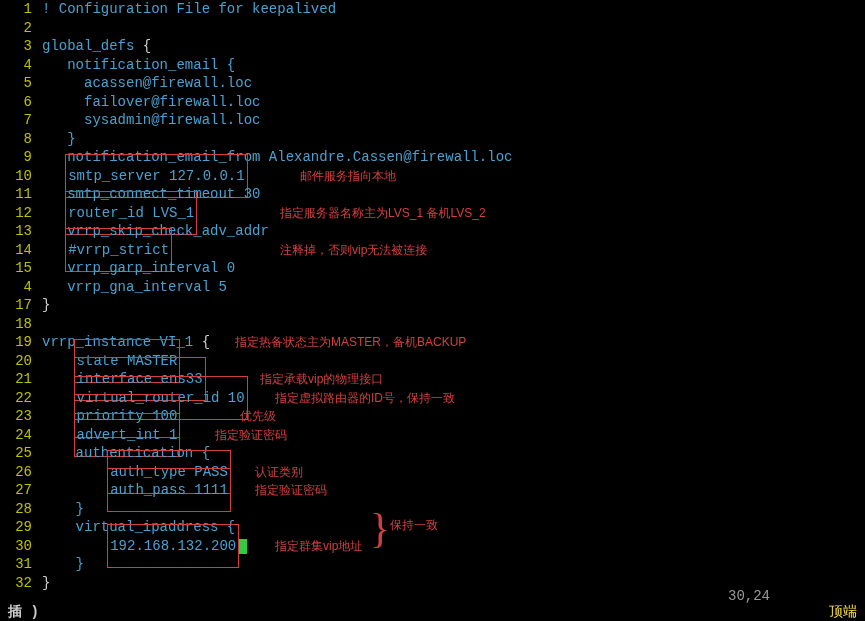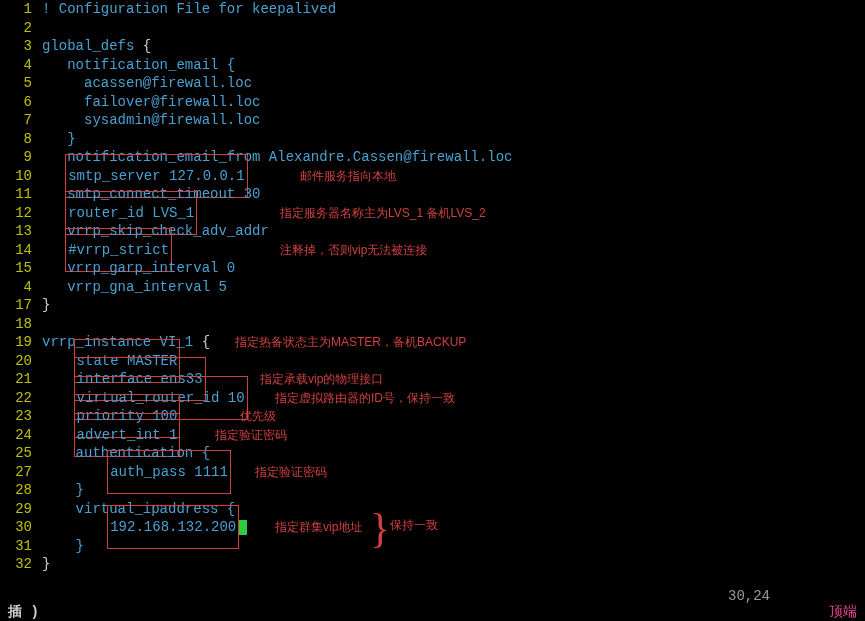--- a/index.html
+++ b/index.html
@@ -62,21 +62,21 @@
   .statusbar {
     position:absolute;
     left:0; right:0; bottom:0;
     height:18px;
     color:#ccc;
     background:#000;
     font-size:14px;
   }
   .status-left{position:absolute;left:8px;bottom:0;color:#ccc;font-weight:bold;}
   .status-mid{position:absolute;right:95px;bottom:16px;color:#999;}
-  .status-right{position:absolute;right:8px;bottom:0;color:#ec4899;}
+  .status-right{position:absolute;right:8px;bottom:0;color:#fde047;}
   .brace-big {
     position:absolute;
     left:370px;
     top:507px;
     color:#d04040;
     font-size:42px;
     font-family:serif;
     line-height:1;
   }
 </style>
@@ -133,20 +133,23 @@
   <div class="line"><span class="gutter">23</span><span class="code"><span class="comment">    </span><span class="redbox comment">priority 100</span></span>
     <span class="annot" style="left:240px">优先级</span>
   </div>
 
   <div class="line"><span class="gutter">24</span><span class="code"><span class="comment">    </span><span class="redbox comment">advert_int 1</span></span>
     <span class="annot" style="left:215px">指定验证密码</span>
   </div>
 
   <div class="line"><span class="gutter">25</span><span class="code comment">    authentication {</span></div>
 
+  <div class="line"><span class="gutter">26</span><span class="code"><span class="comment">        </span><span class="redbox comment">auth_type PASS</span></span>
+    <span class="annot" style="left:255px">认证类别</span>
+  </div>
 
   <div class="line"><span class="gutter">27</span><span class="code"><span class="comment">        </span><span class="redbox comment">auth_pass 1111</span></span>
     <span class="annot" style="left:255px">指定验证密码</span>
   </div>
 
   <div class="line"><span class="gutter">28</span><span class="code comment">    }</span></div>
   <div class="line"><span class="gutter">29</span><span class="code comment">    virtual_ipaddress {</span></div>
 
   <div class="line"><span class="gutter">30</span><span class="code"><span class="comment">        </span><span class="redbox comment">192.168.132.200</span><span class="cursor"></span></span>
     <span class="annot" style="left:275px">指定群集vip地址</span>

